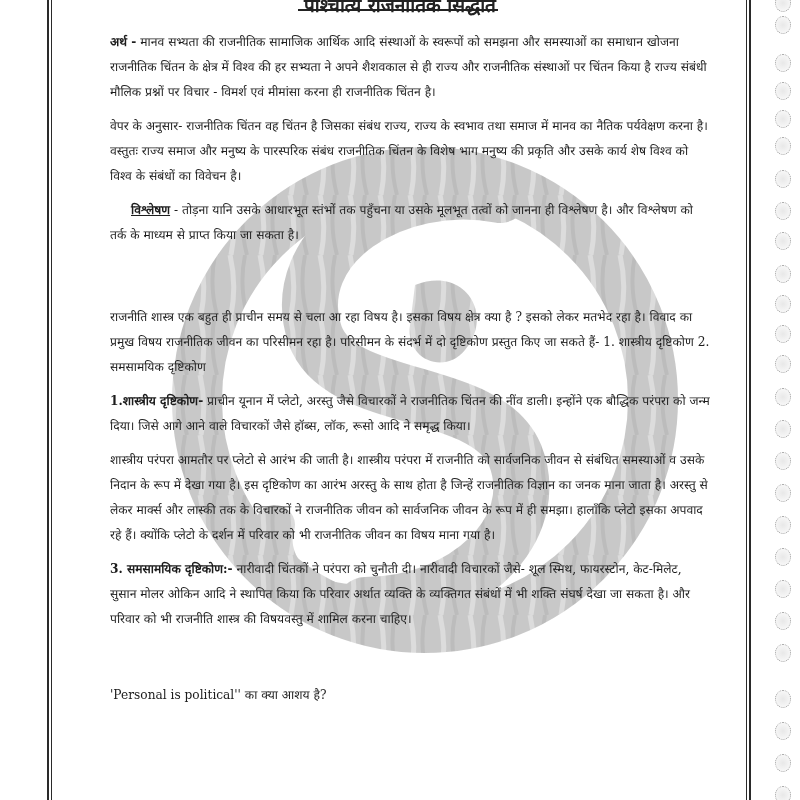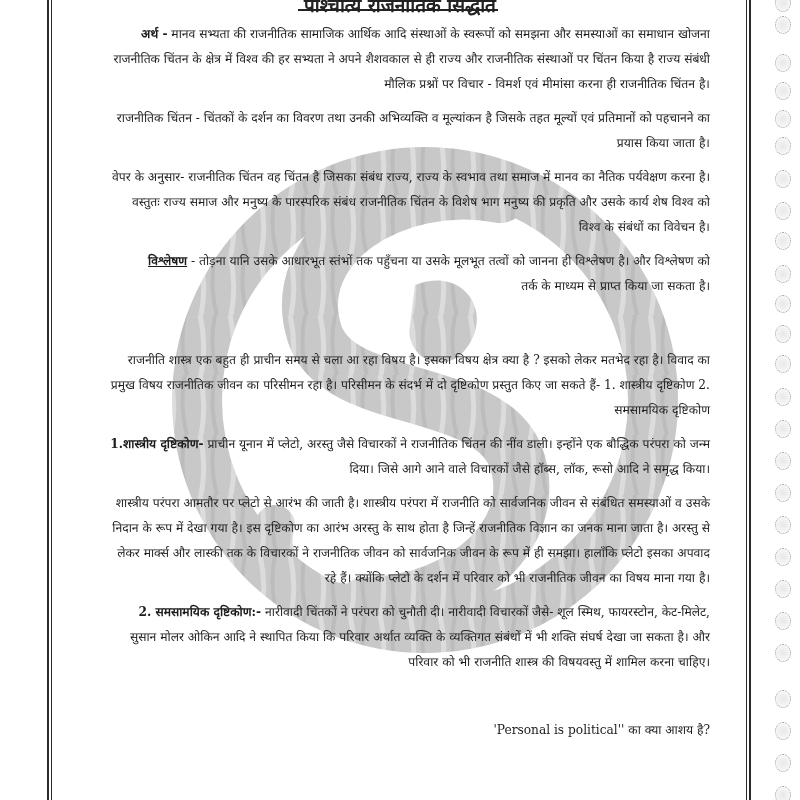--- a/index.html
+++ b/index.html
@@ -40,21 +40,21 @@
     color: #222;
   }
   .title-underline {
     position: absolute; left: 298px; top: 9px; width: 200px; height: 2px;
     background: #222;
   }
   .content {
     position: absolute; left: 110px; top: 22px; width: 600px;
     font-size: 12.2px; line-height: 25px;
   }
-  .para { margin: 0 0 9px 0; text-align: right; }
+  .para { margin: 8px 0 9px 0; }
   .para b { font-weight: bold; }
   .para u { text-decoration: underline; padding-left: 21px; }
   .gap { height: 34px; }
   .gap-lg { height: 40px; }
 </style>
 </head>
 <body>
 
 <div class="page-border-left"></div>
 <div class="page-border-right"></div>
@@ -102,24 +102,23 @@
     <path d="M250 150 C 300 130, 330 180, 300 215 C 280 240, 240 225, 245 190 Z" fill="url(#tex)"></path>
     <path d="M200 470 C 120 470, 100 420, 110 390" fill="none" stroke="url(#tex)" stroke-width="40" stroke-linecap="round"></path>
   </g>
 </svg>
 
 <div class="title">पाश्चात्य राजनीतिक सिद्धांत</div>
 <div class="title-underline"></div>
 
 <div class="content">
   <p class="para"><b>अर्थ -</b><span> मानव सभ्यता की राजनीतिक सामाजिक आर्थिक आदि संस्थाओं के स्वरूपों को समझना और समस्याओं का समाधान खोजना राजनीतिक चिंतन के क्षेत्र में विश्व की हर सभ्यता ने अपने शैशवकाल से ही राज्य और राजनीतिक संस्थाओं पर चिंतन किया है राज्य संबंधी मौलिक प्रश्नों पर विचार - विमर्श एवं मीमांसा करना ही राजनीतिक चिंतन है।</span></p>
-  <p class="para"><span>राजनीतिक चिंतन - चिंतकों के दर्शन का विवरण तथा उनकी अभिव्यक्ति व मूल्यांकन है जिसके तहत मूल्यों एवं प्रतिमानों को पहचानने का प्रयास किया जाता है।</span></p>
   <p class="para"><span>वेपर के अनुसार- राजनीतिक चिंतन वह चिंतन है जिसका संबंध राज्य, राज्य के स्वभाव तथा समाज में मानव का नैतिक पर्यवेक्षण करना है। वस्तुतः राज्य समाज और मनुष्य के पारस्परिक संबंध राजनीतिक चिंतन के विशेष भाग मनुष्य की प्रकृति और उसके कार्य शेष विश्व को विश्व के संबंधों का विवेचन है।</span></p>
   <p class="para"><u><b>विश्लेषण</b></u><span> - तोड़ना यानि उसके आधारभूत स्तंभों तक पहुँचना या उसके मूलभूत तत्वों को जानना ही विश्लेषण है। और विश्लेषण को तर्क के माध्यम से प्राप्त किया जा सकता है।</span></p>
   <div class="gap-lg"></div>
   <p class="para"><span>राजनीति शास्त्र एक बहुत ही प्राचीन समय से चला आ रहा विषय है। इसका विषय क्षेत्र क्या है ?  इसको लेकर मतभेद रहा है। विवाद का प्रमुख विषय राजनीतिक जीवन का परिसीमन रहा है। परिसीमन के संदर्भ में दो  दृष्टिकोण प्रस्तुत किए जा सकते हैं- 1. शास्त्रीय दृष्टिकोण 2. समसामयिक दृष्टिकोण</span></p>
   <p class="para"><b>1.शास्त्रीय दृष्टिकोण-</b><span> प्राचीन यूनान में प्लेटो, अरस्तु जैसे विचारकों ने राजनीतिक चिंतन की नींव डाली। इन्होंने एक बौद्धिक परंपरा को जन्म दिया। जिसे आगे आने वाले विचारकों जैसे हॉब्स, लॉक, रूसो आदि ने समृद्ध किया।</span></p>
   <p class="para"><span>शास्त्रीय परंपरा आमतौर पर प्लेटो से आरंभ की जाती है। शास्त्रीय परंपरा में राजनीति को सार्वजनिक जीवन से संबंधित समस्याओं व उसके निदान के रूप में देखा गया है। इस दृष्टिकोण का आरंभ अरस्तु के साथ होता है जिन्हें राजनीतिक विज्ञान का जनक माना जाता है। अरस्तु से लेकर मार्क्स और लास्की तक के विचारकों ने राजनीतिक जीवन को सार्वजनिक जीवन के रूप में ही समझा। हालाँकि  प्लेटो इसका अपवाद रहे हैं। क्योंकि   प्लेटो के दर्शन में परिवार को भी राजनीतिक जीवन का विषय माना गया है।</span></p>
-  <p class="para"><b>2. समसामयिक दृष्टिकोण:-</b><span> नारीवादी चिंतकों ने परंपरा को चुनौती दी। नारीवादी विचारकों जैसे- शूल स्मिथ, फायरस्टोन, केट-मिलेट, सुसान मोलर ओकिन आदि ने स्थापित किया कि परिवार अर्थात व्यक्ति के व्यक्तिगत संबंधों में भी शक्ति संघर्ष देखा जा सकता है। और परिवार को भी राजनीति शास्त्र की विषयवस्तु में शामिल करना चाहिए।</span></p>
+  <p class="para"><b>3. समसामयिक दृष्टिकोण:-</b><span> नारीवादी चिंतकों ने परंपरा को चुनौती दी। नारीवादी विचारकों जैसे- शूल स्मिथ, फायरस्टोन, केट-मिलेट, सुसान मोलर ओकिन आदि ने स्थापित किया कि परिवार अर्थात व्यक्ति के व्यक्तिगत संबंधों में भी शक्ति संघर्ष देखा जा सकता है। और परिवार को भी राजनीति शास्त्र की विषयवस्तु में शामिल करना चाहिए।</span></p>
   <div class="gap"></div>
   <p class="para"><span>'Personal is political'' का क्या आशय है?</span></p>
 
 </div>
 
 </body></html>

